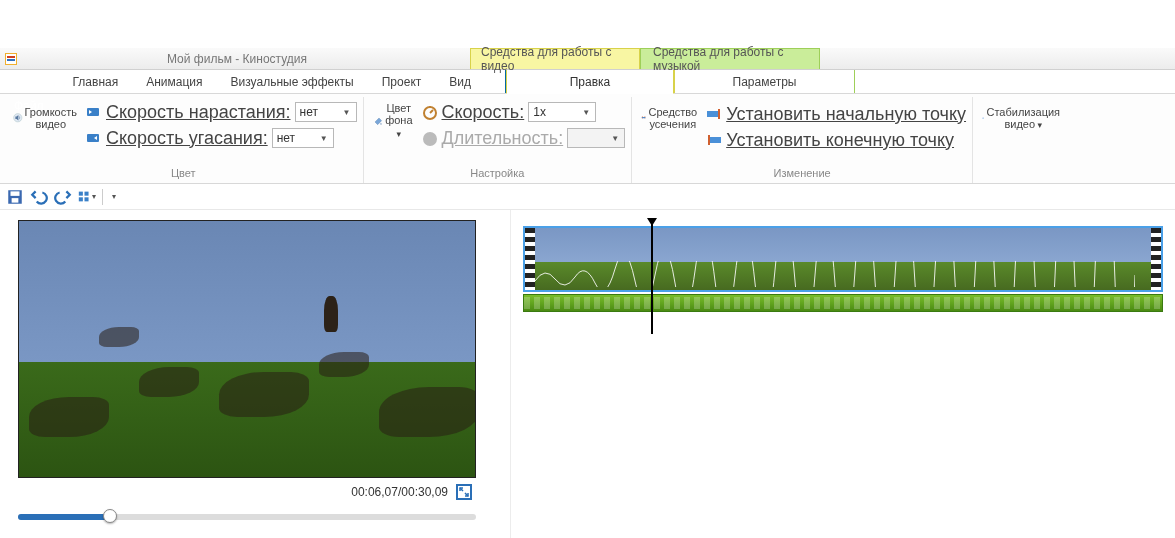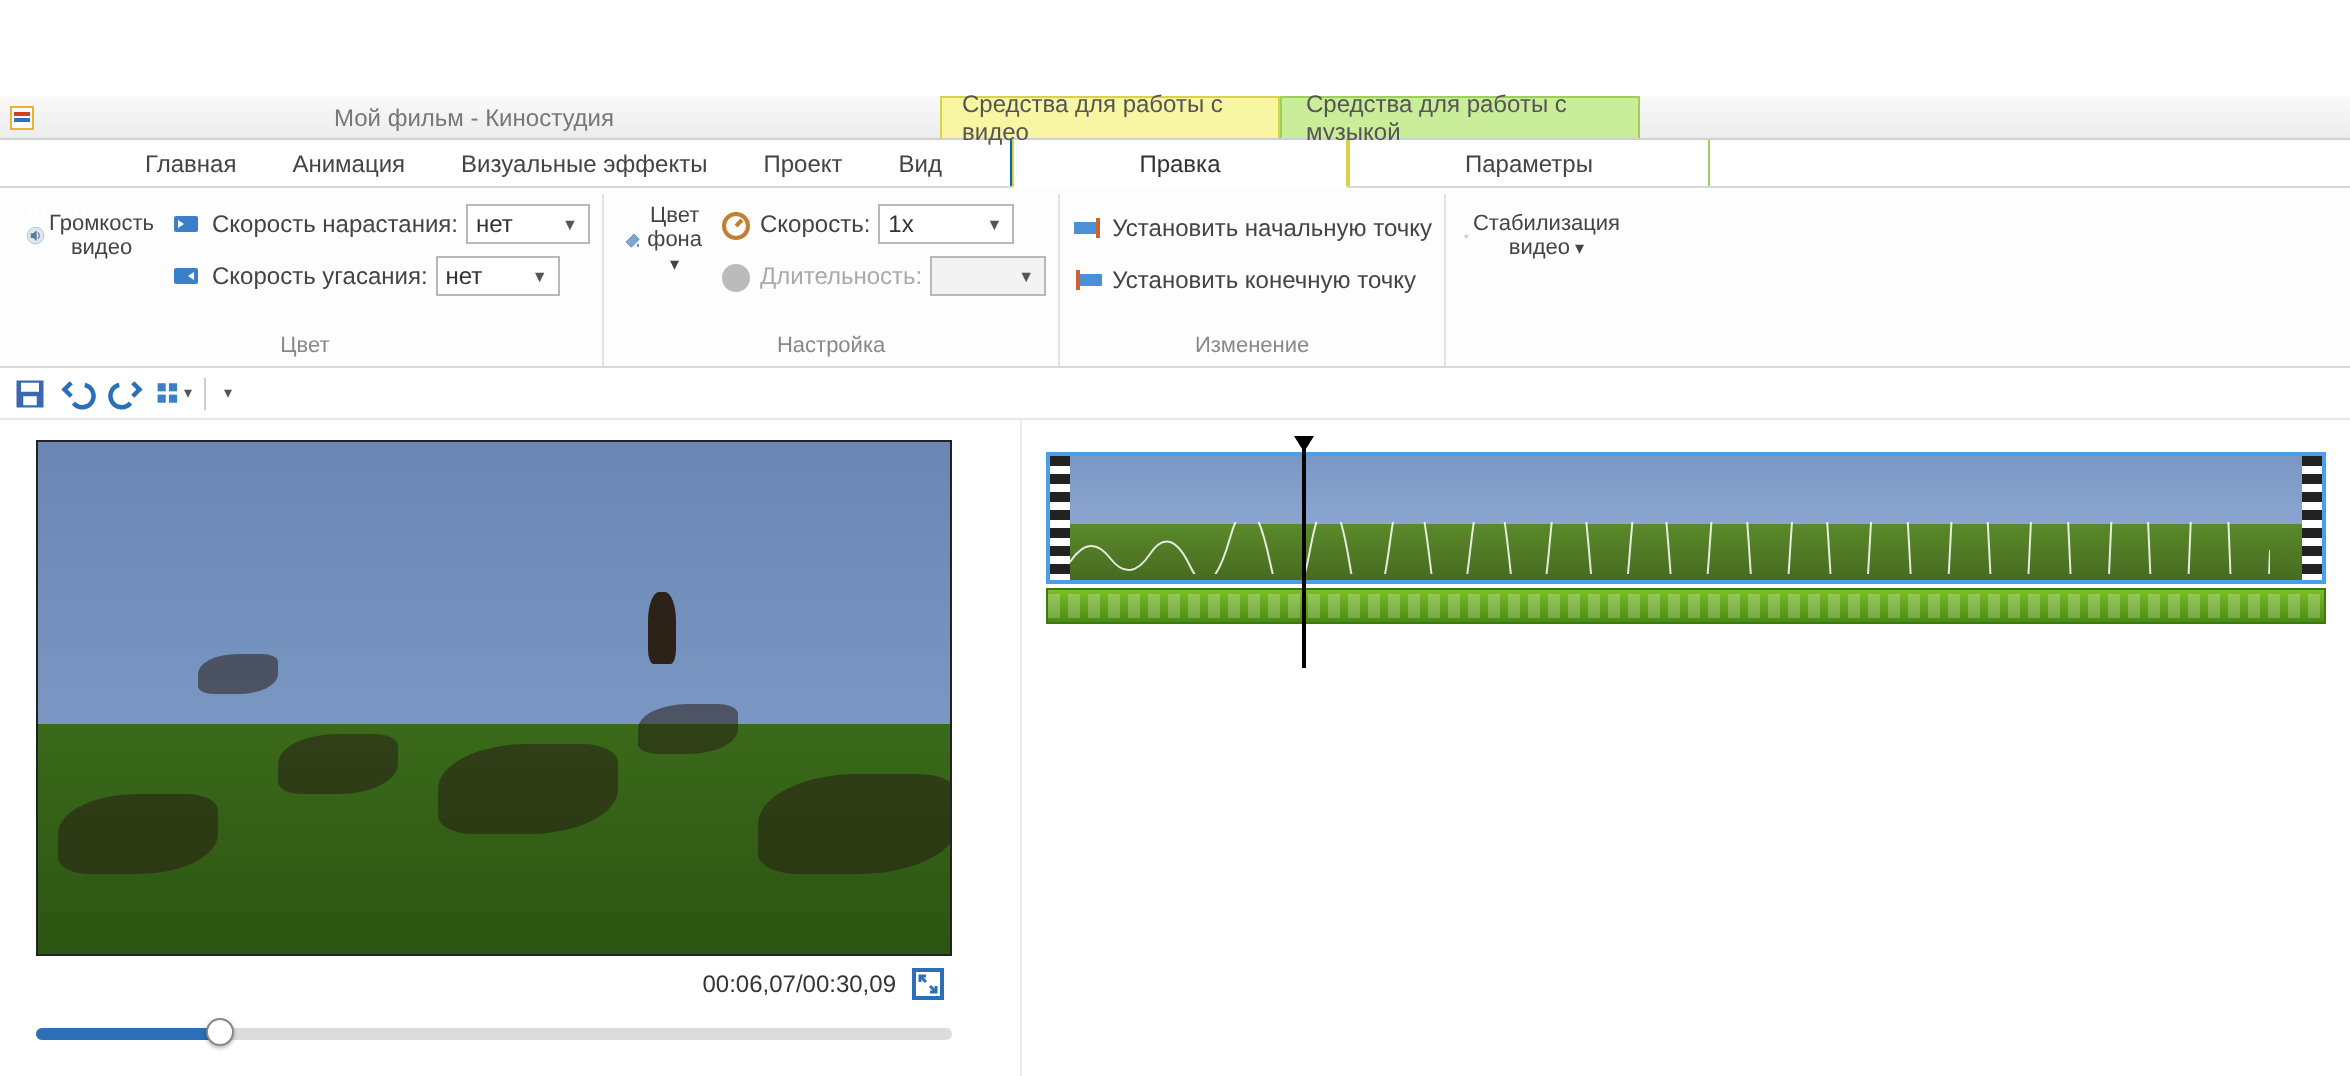--- a/index.html
+++ b/index.html
@@ -27,21 +27,21 @@
   .group { display:flex; flex-direction:column; border-right:1px solid #e4e4e4; padding:0 6px; height:100%; }
   .group-content { flex:1; display:flex; align-items:flex-start; gap:6px; padding-top:2px;}
   .group-label { text-align:center; font-size:11px; color:#888; padding:2px 0 4px 0;}
   .bigbtn { display:flex; flex-direction:row; align-items:center; justify-content:flex-start; width:70px; padding:2px 2px; gap:2px; cursor:pointer; border:1px solid transparent; border-radius:3px;}
   .bigbtn .ic { width:32px;height:32px; display:flex;align-items:center;justify-content:center;}
   .bigbtn .lbl{ font-size:11px; text-align:center; line-height:12px; color:#444;}
   .bigbtn .drop::after{ content:" \25BE"; font-size:9px;}
   .stack { display:flex; flex-direction:column; gap:4px; padding-top:2px;}
   .row { display:flex; align-items:center; gap:4px; height:22px;}
   .tinyicon{width:16px;height:16px;display:inline-flex;align-items:center;justify-content:center;}
-  .lbl-sm{font-size:12px;color:#444;}
+  .lbl-sm{font-size:18px;color:#444;text-decoration:underline;}
   .combo{ height:20px; border:1px solid #b8b8b8; background:#fff; display:flex;align-items:center; padding:0 4px; min-width:58px; position:relative; font-size:12px; color:#333; cursor:pointer;}
   .combo .arrow{ position:absolute; right:2px; top:2px; width:14px;height:14px; display:flex;align-items:center;justify-content:center; font-size:8px; color:#555;}
   .combo.disabled{ background:#f3f3f3; color:#aaa; }
   .row.disabled .lbl-sm{ color:#aaa;}
   .row.disabled svg *{ fill:#bbb; stroke:#bbb;}
 
   
   .qat{ height:26px; display:flex;align-items:center; gap:6px; padding:0 6px; border-bottom:1px solid #e8e8e8;}
   .qat .qbtn{ width:18px;height:18px; display:flex;align-items:center;justify-content:center; cursor:pointer;}
 
@@ -192,20 +192,31 @@
               <span class="arrow">▼</span>
           </div>
         </div>
       </div>
     </div>
     <div class="group-label">Настройка</div>
   </div>
 
   <div class="group">
     <div class="group-content">
+      <div class="bigbtn" style="width:62px">
+        <span class="ic">
+          <svg viewBox="0 0 32 32">
+              <rect x="6" y="12" width="20" height="8" rx="1" fill="#4a90d8"></rect>
+              <path d="M8 8v16M24 8v16" stroke="#d06030" stroke-width="2"></path>
+              <circle cx="8" cy="8" r="2" fill="#d06030"></circle>
+              <circle cx="24" cy="8" r="2" fill="#d06030"></circle>
+            </svg>
+        </span>
+        <span class="lbl">Средство усечения</span>
+      </div>
       <div class="stack" style="padding-top:4px">
         <div class="row" style="cursor:pointer">
           <span class="tinyicon">
             <svg viewBox="0 0 16 16">
                 <rect x="1" y="5" width="11" height="6" fill="#4a90d8"></rect>
                 <path d="M13 3v10" stroke="#d06030" stroke-width="2"></path>
               </svg>
           </span>
           <span class="lbl-sm">Установить начальную точку</span>
         </div>

